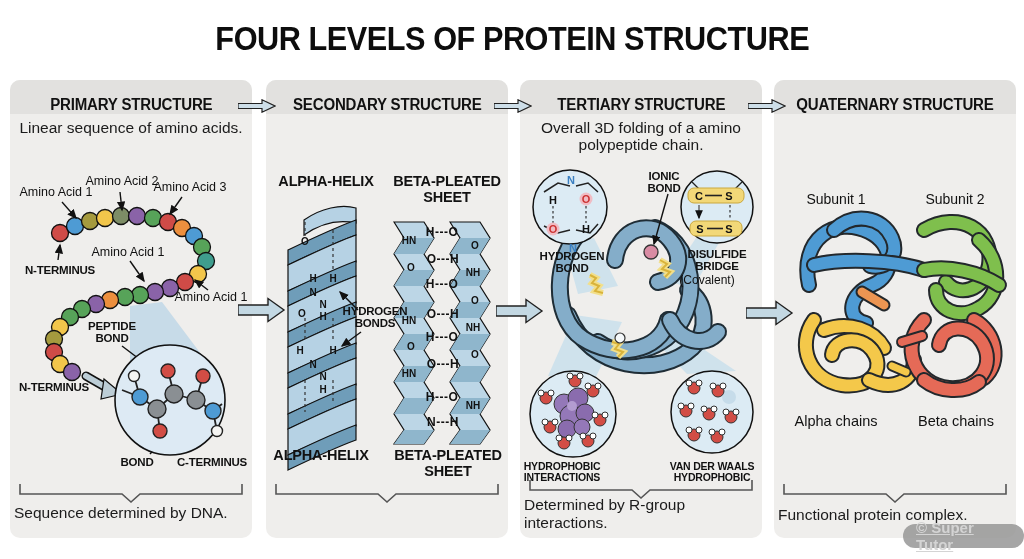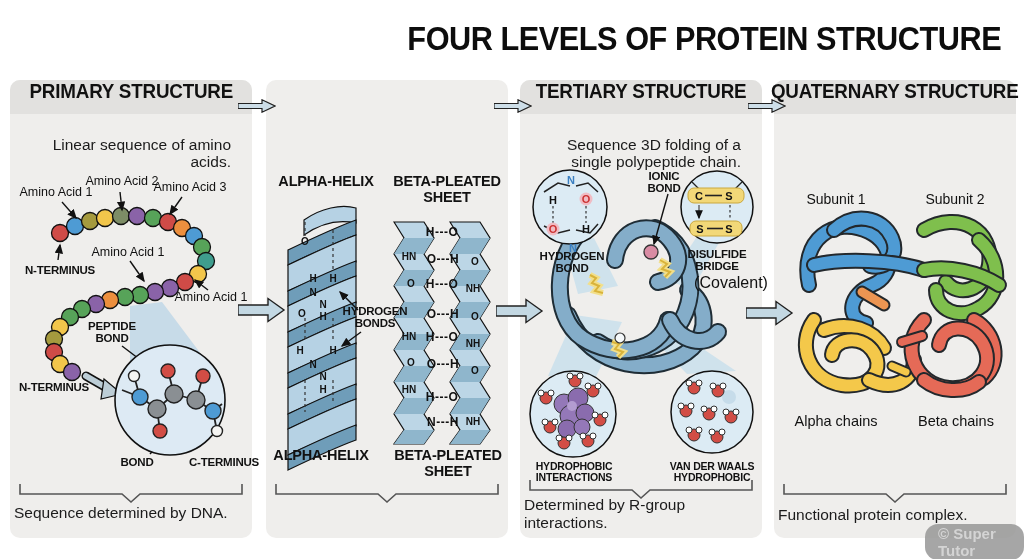--- a/index.html
+++ b/index.html
@@ -1,45 +1,45 @@
 <!DOCTYPE html>
 <html><head>
 <meta charset="utf-8">
 <style>
   html,body { margin:0; padding:0; background:#ffffff; }
   .stage { position:relative; width:1024px; height:559px; background:#ffffff;
            font-family:"Liberation Sans", sans-serif; overflow:hidden; }
-  .title { position:absolute; top:20px; left:0; width:100%; text-align:right;
+  .title { position:absolute; top:20px; left:0; width:100%; text-align:center;
            font-size:33px; font-weight:800; color:#0d0d0d; letter-spacing:-0.5px; }
   .title span { display:inline-block; transform:scaleX(.93); white-space:nowrap; }
   .panel { position:absolute; top:80px; width:242px; height:458px;
            background:#efeeec; border-radius:10px; }
   .phead { position:absolute; top:0; left:0; right:0; height:34px; background:#e2e1df;
-           border-radius:10px 10px 0 0; display:flex; align-items:flex-start; justify-content:center;
-           font-weight:bold; font-size:20px; color:#111; }
+           border-radius:10px 10px 0 0; display:flex; align-items:flex-end; justify-content:center;
+           font-weight:bold; font-size:16px; color:#111; }
   .phead span { transform:scaleX(.94); white-space:nowrap; letter-spacing:-0.2px; }
-  .desc { position:absolute; top:39px; left:4px; right:4px; text-align:right;
-          font-size:15.5px; line-height:1.12; color:#1b1b1b; margin:17px; }
+  .desc { position:absolute; top:39px; left:4px; right:4px; text-align:center;
+          font-size:15.5px; line-height:1.12; color:#1b1b1b; margin:0; }
   .art { position:absolute; left:0; top:0; width:242px; height:458px; }
   .lbl { position:absolute; transform:translateX(-50%); text-align:center;
          font-size:12.5px; color:#111; white-space:nowrap; line-height:1.08; }
   .lbl.b { font-weight:bold; font-size:11.5px; letter-spacing:-0.2px; }
   .lbl.wrap { white-space:normal; }
   .lbl.tiny { font-size:10.5px; }
   .lbl.med { font-size:14px; }
   .beta-row { position:absolute; transform:translateX(-50%); font-size:12px; font-weight:bold;
               letter-spacing:0.5px; color:#111; }
-  .atomtxt { position:absolute; transform:translateX(-50%); font-size:10px; font-weight:bold; color:#111;margin-top:16px; }
+  .atomtxt { position:absolute; transform:translateX(-50%); font-size:10px; font-weight:bold; color:#111; }
   .caption { position:absolute; left:4px; right:4px; text-align:left; font-size:15.5px;
              color:#1b1b1b; margin:0; line-height:1.18; }
   .bracket { position:absolute; left:8px; width:226px; height:24px; }
   .between { position:absolute; }
-  .watermark { position:absolute; left:925px; top:524px; height:36px; padding:0 13px;
+  .watermark { position:absolute; left:903px; top:524px; height:24px; padding:0 13px;
                background:rgba(150,150,150,0.85); border-radius:13px; color:#d4d4d4;
-               font-size:15px; font-weight:bold; display:flex; align-items:center; }
+               font-size:15px; font-weight:bold; display:flex; align-items:center;text-decoration:underline; }
   svg text { font-family:"Liberation Sans", sans-serif; }
 </style>
 </head>
 <body>
 
 <div class="stage">
 
   <div class="title"><span>FOUR LEVELS OF PROTEIN STRUCTURE</span></div>
 
   <section class="panel" style="left:10px">
@@ -138,29 +138,32 @@
 
     <div class="lbl" style="left:46px; top:106px">Amino Acid 1</div>
     <div class="lbl" style="left:112px; top:95px">Amino Acid 2</div>
     <div class="lbl" style="left:180px; top:101px">Amino Acid 3</div>
     <div class="lbl b" style="left:50px; top:184px">N-TERMINUS</div>
     <div class="lbl" style="left:118px; top:166px">Amino Acid 1</div>
     <div class="lbl" style="left:201px; top:211px">Amino Acid 1</div>
     <div class="lbl b wrap" style="left:102px; top:240px; width:58px">PEPTIDE BOND</div>
     <div class="lbl b" style="left:44px; top:301px">N-TERMINUS</div>
     <div class="lbl b" style="left:127px; top:376px">BOND</div>
-    <div class="lbl b" style="left:214px; top:376px">C-TERMINUS</div>
+    <div class="lbl b" style="left:202px; top:376px">C-TERMINUS</div>
 
     <svg class="bracket" style="top:402px" viewBox="0 0 226 24">
       <path d="M2,2 V12 H104 L113,20 L122,12 H224 V2" fill="none" stroke="#555" stroke-width="1.6"></path>
     </svg>
     <p class="caption" style="top:424px">Sequence determined by DNA.</p>
   </section>
 
   <section class="panel" style="left:266px">
+    <div class="phead">
+        <span>SECONDARY STRUCTURE</span>
+      </div>
 
     <svg class="art" viewBox="0 0 242 458">
       <defs>
         <marker id="ah2" markerWidth="8" markerHeight="8" refX="6" refY="3" orient="auto">
           <path d="M0,0 L7,3 L0,6 Z" fill="#111"></path>
         </marker>
       </defs>
 
       <g stroke="#111" stroke-width="1.2">
         <path d="M38,140 C55,128 75,124 90,128 L90,143 C72,139 55,143 38,155 Z" fill="#b6d2e4"></path>
@@ -255,21 +258,21 @@
 
     <svg class="bracket" style="top:402px" viewBox="0 0 226 24">
       <path d="M2,2 V12 H104 L113,20 L122,12 H224 V2" fill="none" stroke="#555" stroke-width="1.6"></path>
     </svg>
   </section>
 
   <section class="panel" style="left:520px">
     <div class="phead">
         <span>TERTIARY STRUCTURE</span>
       </div>
-    <p class="desc">Sequence 3D folding of a single polypeptide chain.</p>
+    <p class="desc">Overall 3D folding of a amino polypeptide chain.</p>
 
     <svg class="art" viewBox="0 0 242 458">
       <defs>
         <marker id="ah3" markerWidth="8" markerHeight="8" refX="6" refY="3" orient="auto">
           <path d="M0,0 L7,3 L0,6 Z" fill="#111"></path>
         </marker>
       </defs>
 
       <g fill="#cfe2ec">
         <polygon points="44,163 74,158 98,206 58,214"></polygon>
@@ -437,22 +440,22 @@
               <circle cx="-5" cy="-5" r="3" fill="#fff"></circle>
               <circle cx="5" cy="-5" r="3" fill="#fff"></circle>
             </g>
         </g>
       </g>
     </svg>
 
     <div class="lbl b wrap" style="left:144px; top:90px; width:50px">IONIC BOND</div>
     <div class="lbl b wrap" style="left:52px; top:170px; width:70px">HYDROGEN BOND</div>
     <div class="lbl b wrap" style="left:197px; top:168px; width:66px">DISULFIDE BRIDGE</div>
-    <div class="lbl" style="left:211px; top:194px; font-size:16px">(Covalent)</div>
-    <div class="lbl b wrap tiny" style="left:54px; top:381px; width:92px">HYDROPHOBIC INTERACTIONS</div>
+    <div class="lbl" style="left:187px; top:194px; font-size:12px">(Covalent)</div>
+    <div class="lbl b wrap tiny" style="left:42px; top:381px; width:92px">HYDROPHOBIC INTERACTIONS</div>
     <div class="lbl b wrap tiny" style="left:192px; top:381px; width:92px">VAN DER WAALS HYDROPHOBIC</div>
 
     <svg class="bracket" style="top:398px" viewBox="0 0 226 24">
       <path d="M2,2 V12 H104 L113,20 L122,12 H224 V2" fill="none" stroke="#555" stroke-width="1.6"></path>
     </svg>
     <p class="caption" style="top:416px">Determined by R-group interactions.</p>
   </section>
 
   <section class="panel" style="left:774px">
     <div class="phead">

